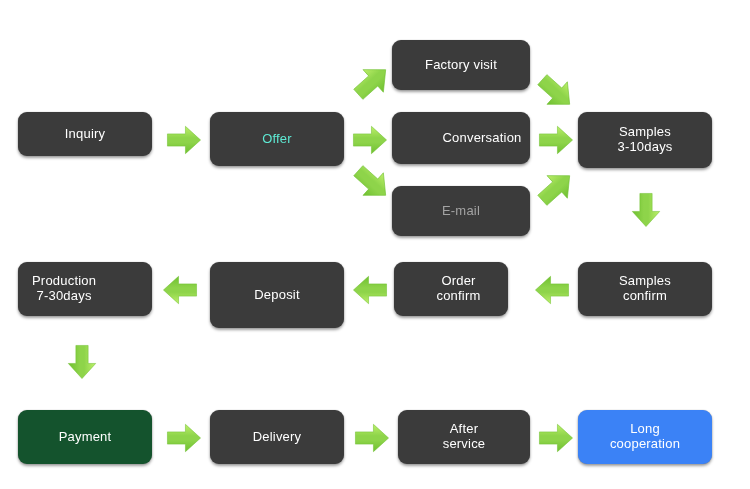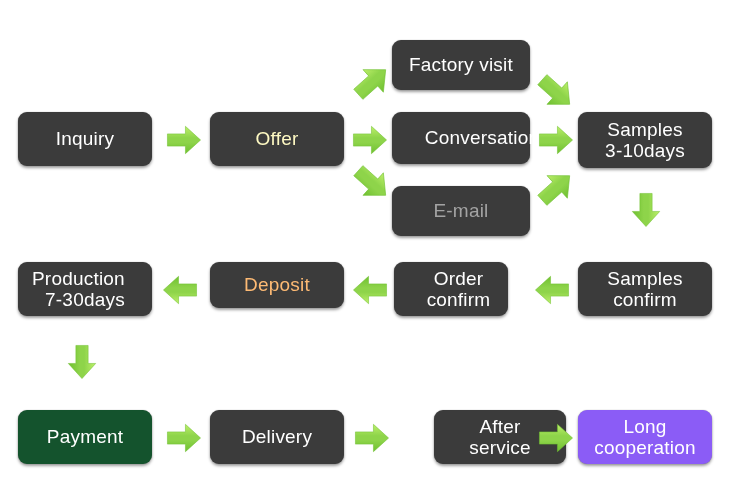--- a/index.html
+++ b/index.html
@@ -19,64 +19,64 @@
     position: absolute;
     box-sizing: border-box;
     background: #3b3b3b;
     border-radius: 9px;
     color: #ffffff;
     display: flex;
     align-items: center;
     justify-content: center;
     text-align: center;
     line-height: 1.12;
-    font-size: 19px;
+    font-size: 13px;
     font-weight: 400;
     letter-spacing: 0.2px;
     box-shadow: 0 2px 3px rgba(0,0,0,0.38), 0 0 1px rgba(0,0,0,0.35);
     white-space: pre-line;
     padding: 0 6px;
   }
   .node.left-text {
     justify-content: flex-start;
-    text-align: right;
+    text-align: center;
     padding-left: 14px;
   }
   .arrow {
     position: absolute;
     pointer-events: none;
   }
   .arrow svg {
     display: block;
     overflow: visible;
   }
 </style>
 </head>
 <body>
 
 <div id="canvas">
-    <div class="node" style="left: 18px; top: 112px; width: 134px; height: 54px; background: rgb(59, 59, 59); color: rgb(255, 255, 255);">Inquiry</div>
-    <div class="node" style="left: 210px; top: 112px; width: 134px; height: 54px; background: rgb(59, 59, 59); color: #fef9c3;">Offer</div>
+    <div class="node" style="left: 18px; top: 112px; width: 134px; height: 44px; background: rgb(59, 59, 59); color: rgb(255, 255, 255);">Inquiry</div>
+    <div class="node" style="left: 210px; top: 112px; width: 134px; height: 54px; background: rgb(59, 59, 59); color: #5eead4;">Offer</div>
     <div class="node" style="left: 392px; top: 40px; width: 138px; height: 50px; background: rgb(59, 59, 59); color: rgb(255, 255, 255);">Factory  visit</div>
     <div class="node" style="left: 392px; top: 112px; width: 138px; height: 52px; background: rgb(59, 59, 59); color: rgb(255, 255, 255); padding-left: 48px;">Conversation</div>
     <div class="node" style="left: 392px; top: 186px; width: 138px; height: 50px; background: rgb(59, 59, 59); color: #a3a3a3;">E-mail</div>
     <div class="node" style="left: 578px; top: 112px; width: 134px; height: 56px; background: rgb(59, 59, 59); color: rgb(255, 255, 255);">Samples
 3-10days</div>
     <div class="node" style="left: 578px; top: 262px; width: 134px; height: 54px; background: rgb(59, 59, 59); color: rgb(255, 255, 255);">Samples
 confirm</div>
     <div class="node" style="left: 394px; top: 262px; width: 114px; height: 54px; background: rgb(59, 59, 59); color: rgb(255, 255, 255); padding-left: 21px;">Order
 confirm</div>
-    <div class="node" style="left: 210px; top: 262px; width: 134px; height: 46px; background: rgb(59, 59, 59); color: #fdba74;">Deposit</div>
+    <div class="node" style="left: 210px; top: 262px; width: 134px; height: 66px; background: rgb(59, 59, 59); color: #ffffff;">Deposit</div>
     <div class="node left-text" style="left: 18px; top: 262px; width: 134px; height: 54px; background: rgb(59, 59, 59); color: rgb(255, 255, 255);">Production
 7-30days</div>
     <div class="node" style="left: 18px; top: 410px; width: 134px; height: 54px; background: #14532d; color: rgb(255, 255, 255);">Payment</div>
     <div class="node" style="left: 210px; top: 410px; width: 134px; height: 54px; background: rgb(59, 59, 59); color: rgb(255, 255, 255);">Delivery</div>
-    <div class="node" style="left: 398px; top: 410px; width: 132px; height: 54px; background: rgb(59, 59, 59); color: rgb(255, 255, 255); margin-left: 36px;">After
+    <div class="node" style="left: 398px; top: 410px; width: 132px; height: 54px; background: rgb(59, 59, 59); color: rgb(255, 255, 255);">After
 service</div>
-    <div class="node" style="left: 578px; top: 410px; width: 134px; height: 54px; background: #8b5cf6; color: rgb(255, 255, 255);">Long
+    <div class="node" style="left: 578px; top: 410px; width: 134px; height: 54px; background: #3b82f6; color: rgb(255, 255, 255);">Long
 cooperation</div>
     <div class="arrow" style="left: 166px; top: 122px; width: 36px; height: 36px;">
       <svg width="36" height="36" viewBox="0 0 100 100">
         <defs>
           <linearGradient id="ag0" x1="0" y1="0" x2="0" y2="1">
             <stop offset="0%" stop-color="#bdf06a"></stop>
             <stop offset="42%" stop-color="#8ed44a"></stop>
             <stop offset="58%" stop-color="#8ed44a"></stop>
             <stop offset="100%" stop-color="#6fc030"></stop>
           </linearGradient>

